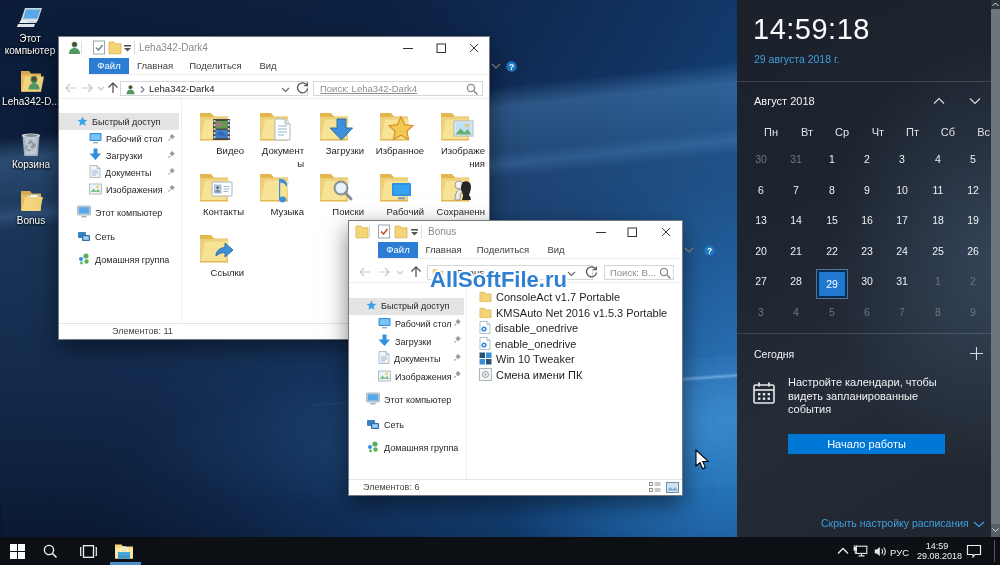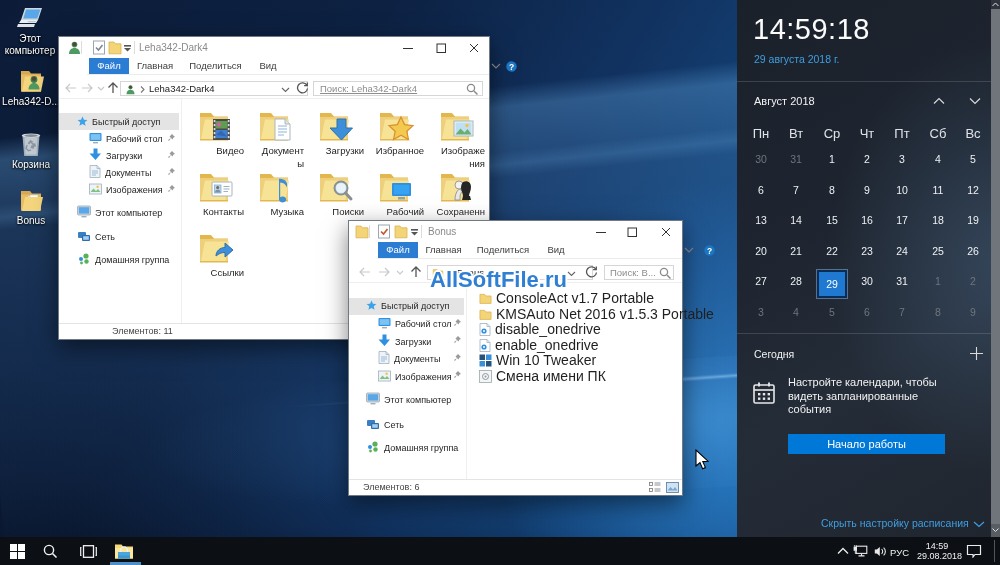--- a/index.html
+++ b/index.html
@@ -28,32 +28,32 @@
 .abar{position:absolute;left:0;top:40px;right:0;height:21px;background:#fff;border-bottom:1px solid #eee;}
 .box{position:absolute;top:4px;height:15px;border:1px solid #d6d6d6;background:#fff;box-sizing:border-box;font-size:9.5px;color:#333;}
 .nav{position:absolute;top:2px;color:#888;font-size:13px;}
 .side{position:absolute;font-size:9px;color:#1f1f1f;}
 .srow{position:absolute;height:16px;line-height:16px;white-space:nowrap;}
 .srow svg{vertical-align:-2px;margin-right:4px;}
 .pin{position:absolute;}
 .status{position:absolute;left:0;right:0;bottom:0;height:15px;border-top:1px solid #e4e4e4;font-size:9px;color:#444;background:#fff;}
 .fitem{position:absolute;width:60px;text-align:right;font-size:9.5px;line-height:12.5px;color:#1f1f1f;}
 .fitem svg{display:block;margin:0 auto 2px;}
-.litem{position:absolute;height:16px;font-size:14px;color:#1f1f1f;white-space:nowrap;}
+.litem{position:absolute;height:16px;font-size:11px;color:#1f1f1f;white-space:nowrap;}
 .litem svg{vertical-align:-2px;margin-right:4px;}
 
 .flyout{position:absolute;left:737px;top:0;width:263px;height:537px;
  background:
   radial-gradient(ellipse 230px 300px at 98% 48%, rgba(95,135,175,.28), rgba(0,0,0,0) 72%),
   linear-gradient(150deg, #1b212b 0%, #1e2530 40%, #242c38 65%, #20262f 100%);
  color:#fff;}
 .fly-sep{position:absolute;left:0;right:0;height:1px;background:rgba(255,255,255,.14);}
 .cal-num{position:absolute;width:34px;text-align:center;font-size:10.5px;color:#eef1f4;}
 .cal-gray{color:#6e757e;}
-.cal-hd{position:absolute;width:34px;text-align:center;font-size:13px;color:#dfe3e7;}
+.cal-hd{position:absolute;width:34px;text-align:right;font-size:11px;color:#dfe3e7;}
 
 .taskbar{position:absolute;left:0;top:537px;width:1000px;height:28px;background:#0c0f14;}
 
 .wmark{position:absolute;left:430px;top:267px;font-size:22px;font-weight:bold;color:#2f7fd2;
  text-shadow:-2px 0 0 #fff,2px 0 0 #fff,0 -2px 0 #fff,0 2px 0 #fff,-1px -1px 0 #fff,1px -1px 0 #fff,-1px 1px 0 #fff,1px 1px 0 #fff;
  letter-spacing:0px;}
 </style></head>
 <body>
 <div class="desktop">
 

